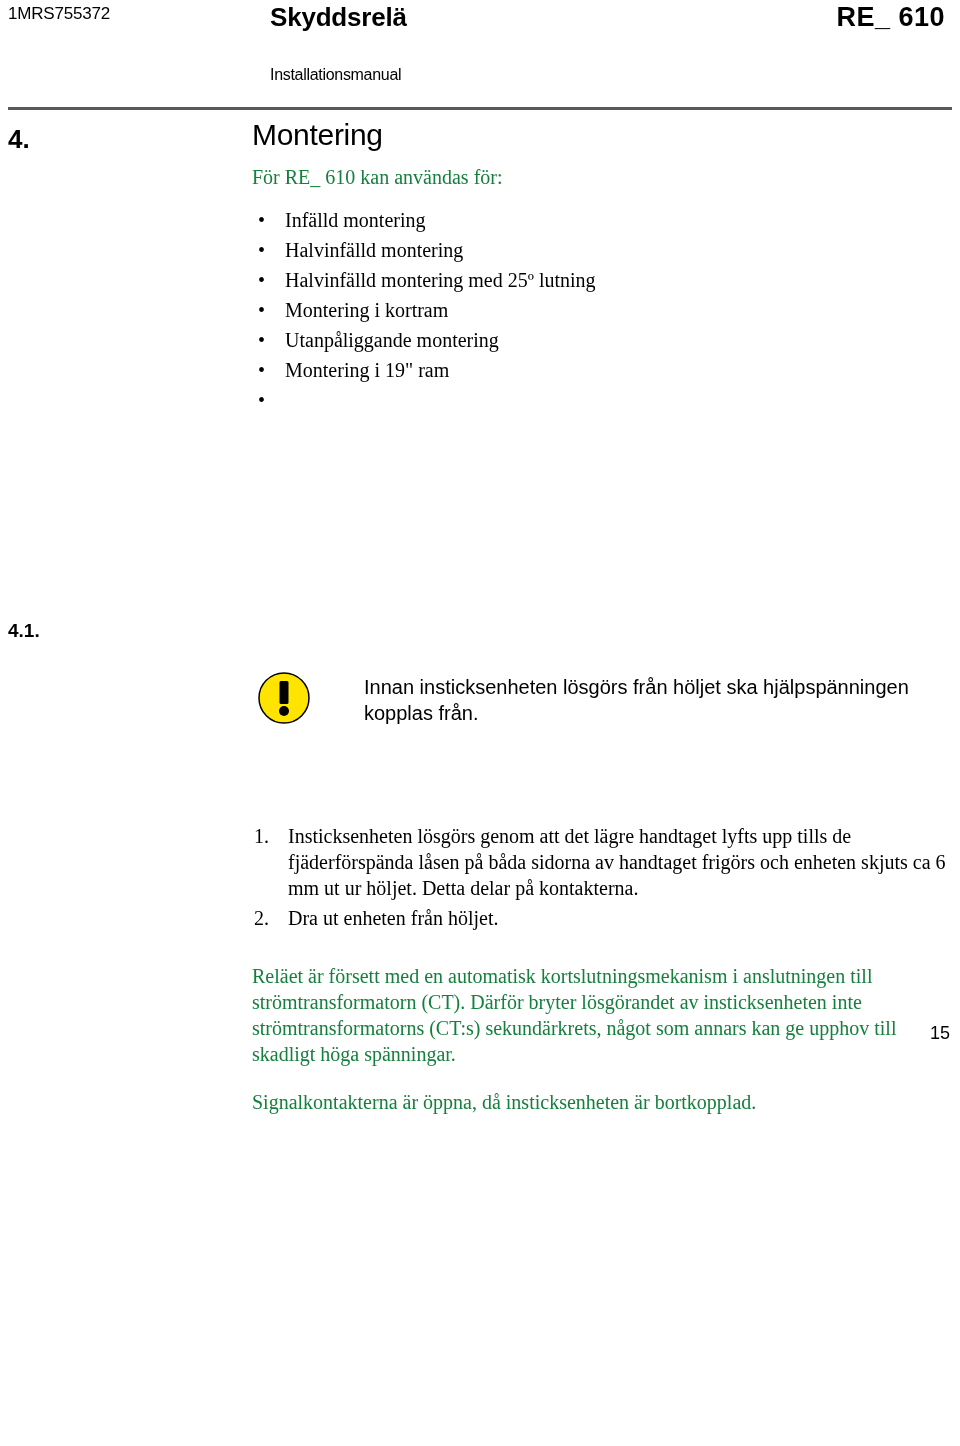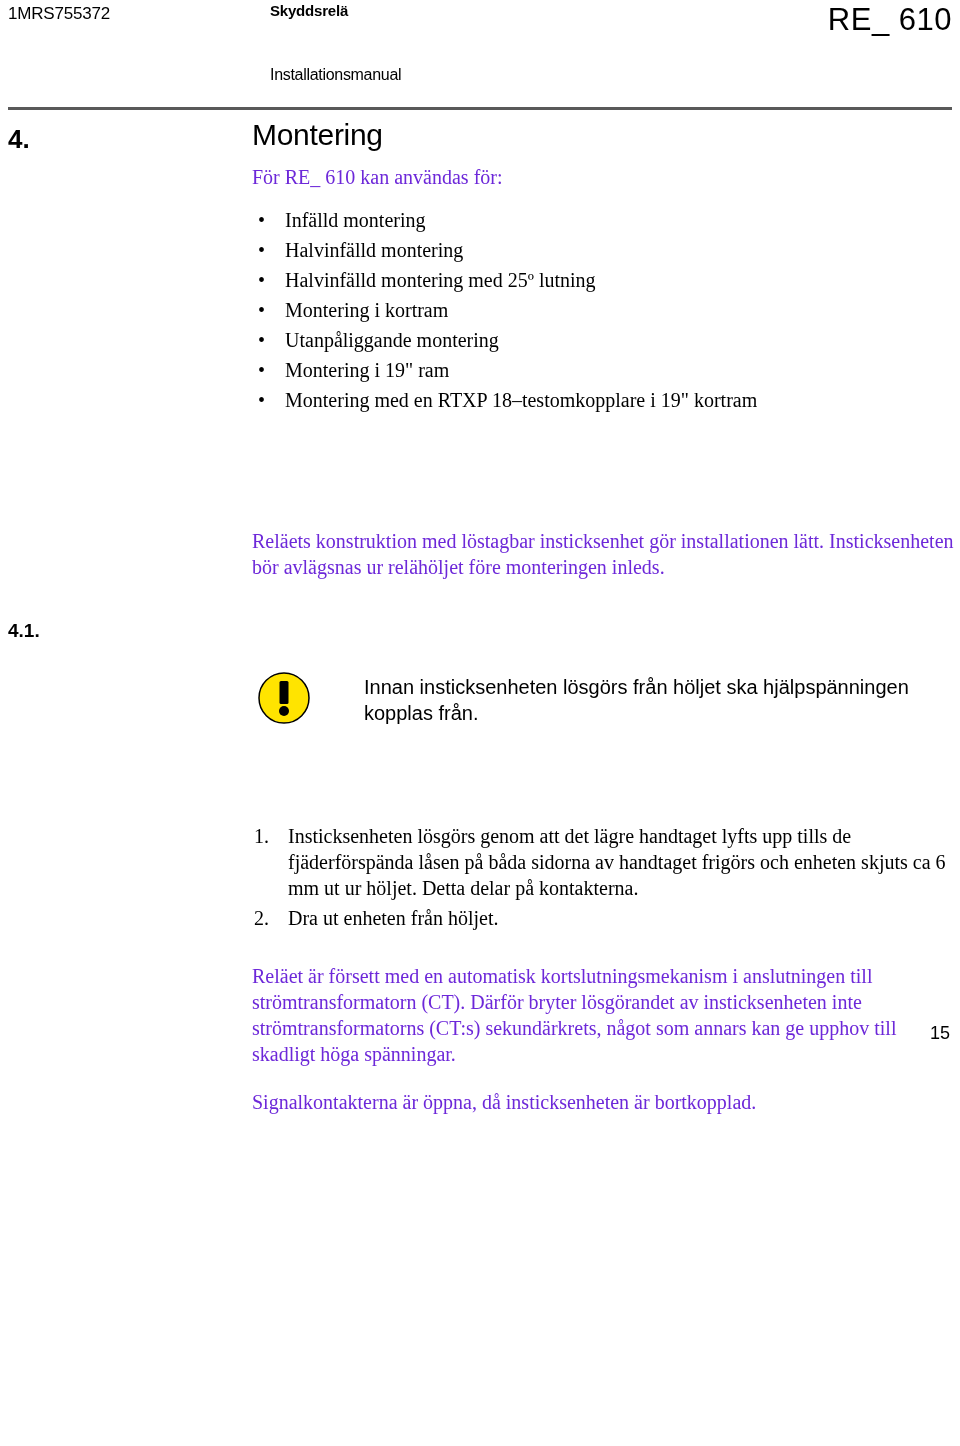--- a/index.html
+++ b/index.html
@@ -38,31 +38,31 @@
     font-family: "Liberation Sans", "DejaVu Sans", sans-serif;
     font-size: 17px;
     letter-spacing: -0.2px;
     color: #000;
   }
   .doc-title {
     position: absolute;
     left: 270px;
     top: 2px;
     font-family: "Liberation Sans", "DejaVu Sans", sans-serif;
-    font-size: 15px;
+    font-size: 26px;
     font-weight: bold;
     letter-spacing: -0.2px;
   }
   .doc-product {
     position: absolute;
-    right: 8px;
+    right: 15px;
     top: 2px;
     font-family: "Liberation Sans", "DejaVu Sans", sans-serif;
-    font-size: 31px;
-    font-weight: normal;
+    font-size: 27px;
+    font-weight: bold;
     letter-spacing: 0.5px;
   }
   .doc-subtitle {
     position: absolute;
     left: 270px;
     top: 66px;
     font-family: "Liberation Sans", "DejaVu Sans", sans-serif;
     font-size: 16px;
     letter-spacing: -0.3px;
   }
@@ -94,21 +94,21 @@
   }
   .sec-title.h1 { font-size: 30px; letter-spacing: -0.3px; }
   .sec-title.h2 { font-size: 20px; letter-spacing: -0.2px; }
 
   .para {
     position: absolute;
     left: 252px;
     font-family: "Liberation Serif", "DejaVu Serif", serif;
     font-size: 20px;
     line-height: 26px;
-    color: #6d28d9;
+    color: #15803d;
   }
 
   .bullet-list {
     position: absolute;
     left: 252px;
     top: 205px;
     width: 700px;
     margin: 0;
     padding: 0;
     list-style: none;
@@ -226,26 +226,24 @@
     <li>
       <span class="bul">•</span>
       <span>Utanpåliggande montering</span>
     </li>
     <li>
       <span class="bul">•</span>
       <span>Montering i 19" ram</span>
     </li>
     <li>
       <span class="bul">•</span>
-      <span>Montering med en RTXP 18–testomkopplare i 19" kortram</span>
     </li>
   </ul>
 
 
-  <div class="para" style="top:528px; width:706px;">Reläets konstruktion med löstagbar insticksenhet gör installationen lätt. Insticksenheten bör avlägsnas ur relähöljet före monteringen inleds.</div>
 
   <div class="sec-num h2" style="top:620px;">4.1.</div>
 
   <div class="note">
     <div class="warn-icon">
       <svg width="52" height="52" viewBox="0 0 52 52" aria-hidden="true">
         <circle cx="26" cy="26" r="25" fill="#FFE400" stroke="#000000" stroke-width="1.5"></circle>
         <rect x="21.5" y="9" width="9" height="23" rx="1.5" fill="#000000"></rect>
         <circle cx="26" cy="39" r="5" fill="#000000"></circle>
       </svg>

